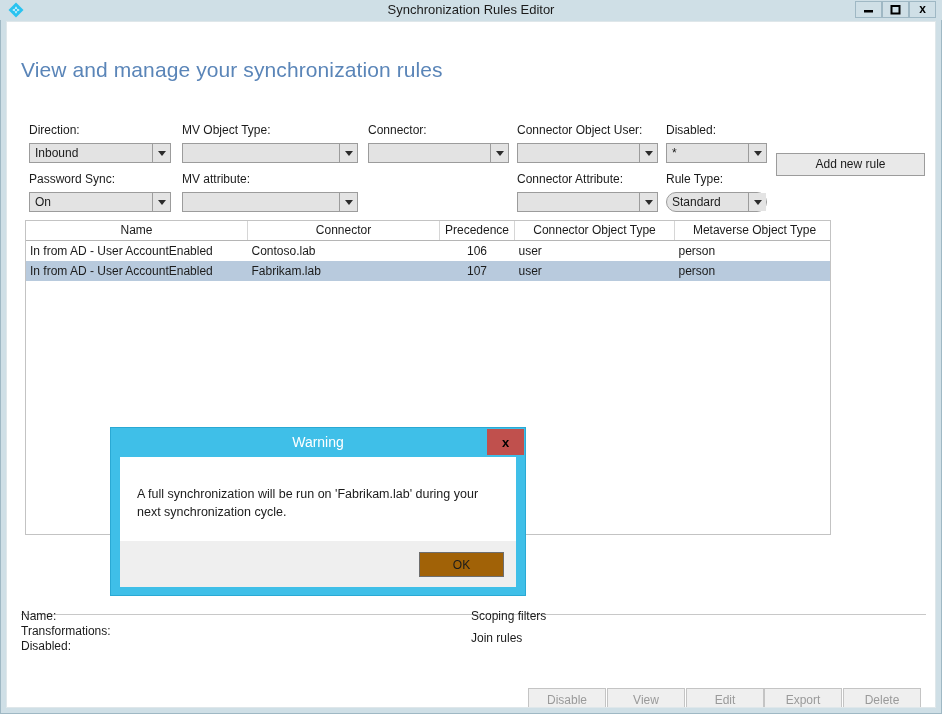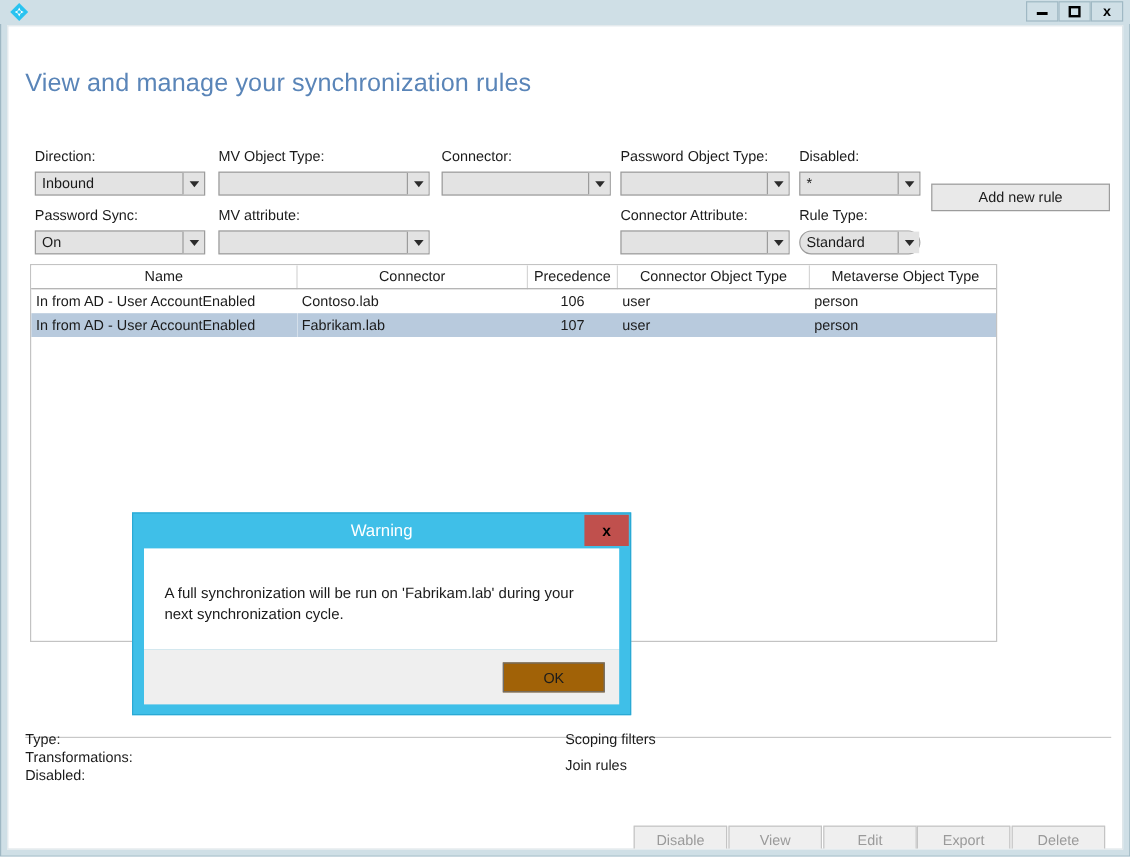--- a/index.html
+++ b/index.html
@@ -300,20 +300,21 @@
 
   <div class="win-frame"></div>
 
   <div class="titlebar">
     <svg class="app-icon" viewBox="0 0 16 16">
       <polygon points="8,0.5 15.5,8 8,15.5 0.5,8" fill="#29c3f0"></polygon>
       <polygon points="8,3 13,8 8,13 3,8" fill="#29c3f0"></polygon>
       <path d="M8 4.2 L9.2 6.8 L11.8 8 L9.2 9.2 L8 11.8 L6.8 9.2 L4.2 8 L6.8 6.8 Z" fill="#ffffff"></path>
       <circle cx="8" cy="8" r="1.5" fill="#29c3f0"></circle>
     </svg>
+    <div class="title-text">Synchronization Rules Editor</div>
     <div class="win-btns">
       <div class="win-btn">
         <svg width="25" height="15" viewBox="0 0 25 15">
           <rect x="8" y="8" width="9" height="2.5" fill="#000"></rect>
         </svg>
       </div>
       <div class="win-btn">
         <svg width="25" height="15" viewBox="0 0 25 15">
           <rect x="8.5" y="4" width="8" height="7.5" fill="none" stroke="#000" stroke-width="2"></rect>
         </svg>
@@ -322,21 +323,21 @@
     </div>
   </div>
 
   <div class="client">
 
     <div class="page-title">View and manage your synchronization rules</div>
 
     <div class="fld-label" style="left:22px;  top:101px;">Direction:</div>
     <div class="fld-label" style="left:175px; top:101px;">MV Object Type:</div>
     <div class="fld-label" style="left:361px; top:101px;">Connector:</div>
-    <div class="fld-label" style="left:510px; top:101px;">Password Object Type:</div>
+    <div class="fld-label" style="left:510px; top:101px;">Connector Object User:</div>
     <div class="fld-label" style="left:659px; top:101px;">Disabled:</div>
 
     <div class="combo" style="left:22px; top:121px; width:142px;">
       <div class="val">Inbound</div>
       <div class="arrow"></div>
     </div>
     <div class="combo" style="left:175px; top:121px; width:176px;">
       <div class="val"></div>
       <div class="arrow"></div>
     </div>
@@ -404,21 +405,21 @@
             <td class="col-prec">107</td>
             <td class="col-cot">user</td>
             <td class="col-mvot">person</td>
 
           </tr>
         </tbody>
       </table>
     </div>
 
     <div class="hr-sep"></div>
-    <div class="detail-label" style="left:14px;  top:587px;">Type:</div>
+    <div class="detail-label" style="left:14px;  top:587px;">Name:</div>
     <div class="detail-label" style="left:14px;  top:602px;">Transformations:</div>
     <div class="detail-label" style="left:14px;  top:617px;">Disabled:</div>
     <div class="detail-label" style="left:464px; top:587px;">Scoping filters</div>
     <div class="detail-label" style="left:464px; top:609px;">Join rules</div>
 
     <button class="btn disabled bottom-btn" style="left:521px;">Disable</button>
     <button class="btn disabled bottom-btn" style="left:600px;">View</button>
     <button class="btn disabled bottom-btn" style="left:679px;">Edit</button>
     <button class="btn disabled bottom-btn" style="left:757px;">Export</button>
     <button class="btn disabled bottom-btn" style="left:836px;">Delete</button>

